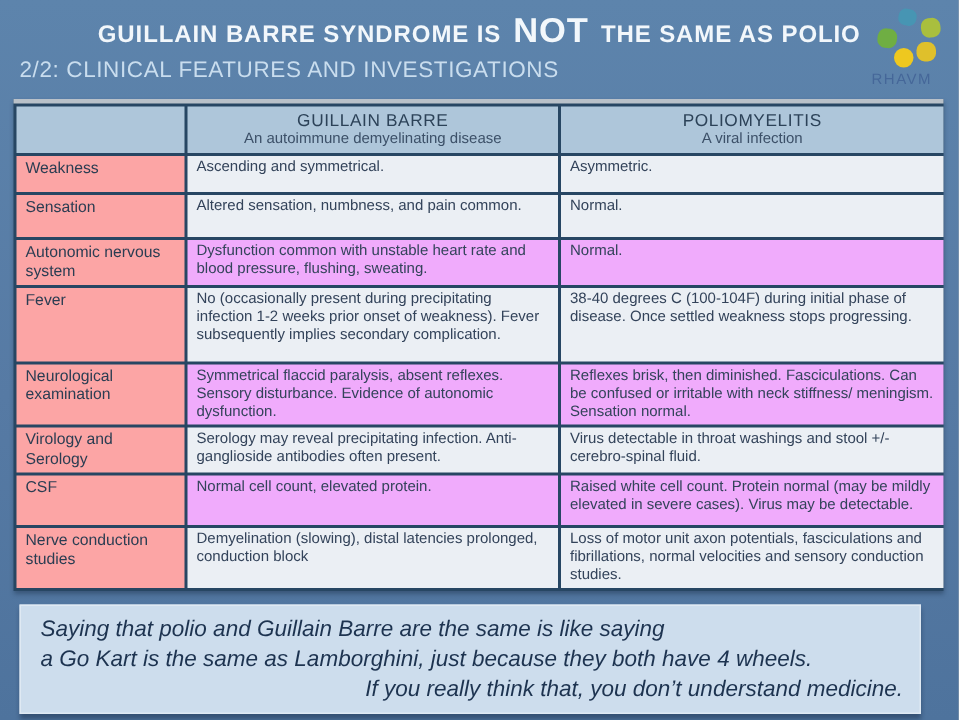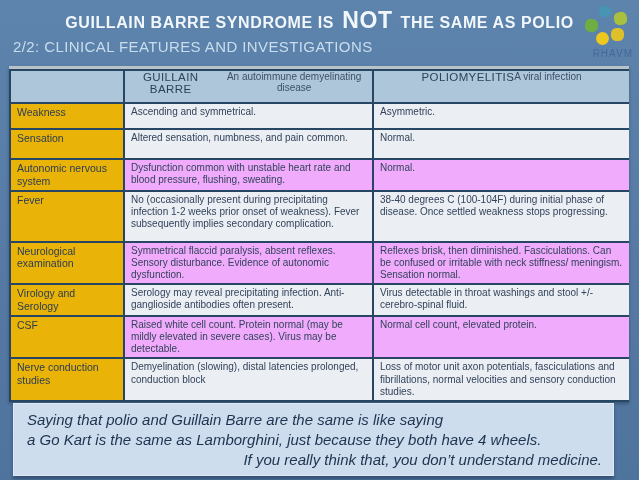--- a/index.html
+++ b/index.html
@@ -16,35 +16,35 @@
   .title-emph { font-size:23px; padding:0 3px; }
   .subtitle { margin:4px 0 0 13px; font-size:15px; color:#c9ddee; letter-spacing:.4px; }
   
   .logo { position:absolute; top:4px; right:6px; width:52px; height:58px; }
   .dot { position:absolute; }
   .dot-teal   { left:18px; top:2px;  width:12px; height:11px; background:#4795b3; border-radius:40%; transform:rotate(12deg); }
   .dot-olive  { left:33px; top:8px;  width:13px; height:13px; background:#a9bf3e; border-radius:42%; transform:rotate(-8deg); }
   .dot-green  { left:4px;  top:15px; width:13px; height:13px; background:#6fae43; border-radius:42%; transform:rotate(8deg); }
   .dot-gold   { left:30px; top:24px; width:13px; height:13px; background:#dfc02b; border-radius:42%; }
   .dot-yellow { left:15px; top:28px; width:13px; height:13px; background:#eec81f; border-radius:50%; }
-  .logo-text { position:absolute; left:0; top:44px; width:52px; text-align:right;
+  .logo-text { position:absolute; left:0; top:44px; width:52px; text-align:left;
                font-size:10px; font-weight:normal; letter-spacing:1px; color:#3e5e93; opacity:.75; }
   
   .cmp-table {
     position:absolute; left:9px; top:66px; width:620px;
     display:grid; grid-template-columns:112px 247px 255px;
     gap:2px; padding:2px; background:#274663;
     border-top:3px solid #b9c1c9;
     box-shadow:0 2px 3px rgba(15,30,50,.35);
   }
   .cell { background:#ebeff4; color:#33435a; font-size:10px; line-height:1.22;
           padding:2px 6px; min-height:24px; }
   .cell.altrow { background:#f0abfc; }
-  .label-cell { background:#eab308; color:#2b3d52; font-size:10.5px; }
-  .hcell { background:#aec6da; min-height:31px; display:flex; flex-direction:row;
+  .label-cell { background:#fca5a5; color:#2b3d52; font-size:10.5px; }
+  .hcell { background:#aec6da; min-height:31px; display:flex; flex-direction:column;
            justify-content:center; text-align:center; }
   .h-title { font-size:11.5px; color:#2c4258; letter-spacing:.4px; }
   .h-sub   { font-size:10px; color:#3c5068; }
   .rh-fever { min-height:49px; } .rh-neuro { min-height:39px; }
   .rh-sens,.rh-auto { min-height:28px; } .rh-csf { min-height:33px; }
   .rh-nerve { min-height:36px; } .rh-viro { min-height:26px; }
   
   .quote-box {
     position:absolute; left:13px; top:403px; width:601px; min-height:65px;
     background:#cddded; border:1px solid #dfe9f3;
@@ -103,22 +103,22 @@
 
   <div class="cell label-cell rh-neuro">Neurological examination</div>
   <div class="cell altrow rh-neuro">Symmetrical flaccid paralysis, absent reflexes. Sensory disturbance. Evidence of autonomic dysfunction.</div>
   <div class="cell altrow rh-neuro">Reflexes brisk, then diminished. Fasciculations. Can be confused or irritable with neck stiffness/ meningism. Sensation normal.</div>
 
   <div class="cell label-cell rh-viro">Virology and Serology</div>
   <div class="cell rh-viro">Serology may reveal precipitating infection. Anti-ganglioside antibodies often present.</div>
   <div class="cell rh-viro">Virus detectable in throat washings and stool +/- cerebro-spinal fluid.</div>
 
   <div class="cell label-cell rh-csf">CSF</div>
+  <div class="cell altrow rh-csf">Normal cell count, elevated protein.</div>
   <div class="cell altrow rh-csf">Raised white cell count. Protein normal (may be mildly elevated in severe cases). Virus may be detectable.</div>
-  <div class="cell altrow rh-csf">Normal cell count, elevated protein.</div>
 
   <div class="cell label-cell rh-nerve">Nerve conduction studies</div>
   <div class="cell rh-nerve">Demyelination (slowing), distal latencies prolonged, conduction block</div>
   <div class="cell rh-nerve">Loss of motor unit axon potentials, fasciculations and fibrillations, normal velocities and sensory conduction studies.</div>
 </div>
 
 <div class="quote-box">
   <div class="quote-line1">Saying that polio and Guillain Barre are the same is like saying</div>
   <div class="quote-line2">a Go Kart is the same as Lamborghini, just because they both have 4 wheels.</div>
   <div class="quote-line3">If you really think that, you don’t understand medicine.</div>

